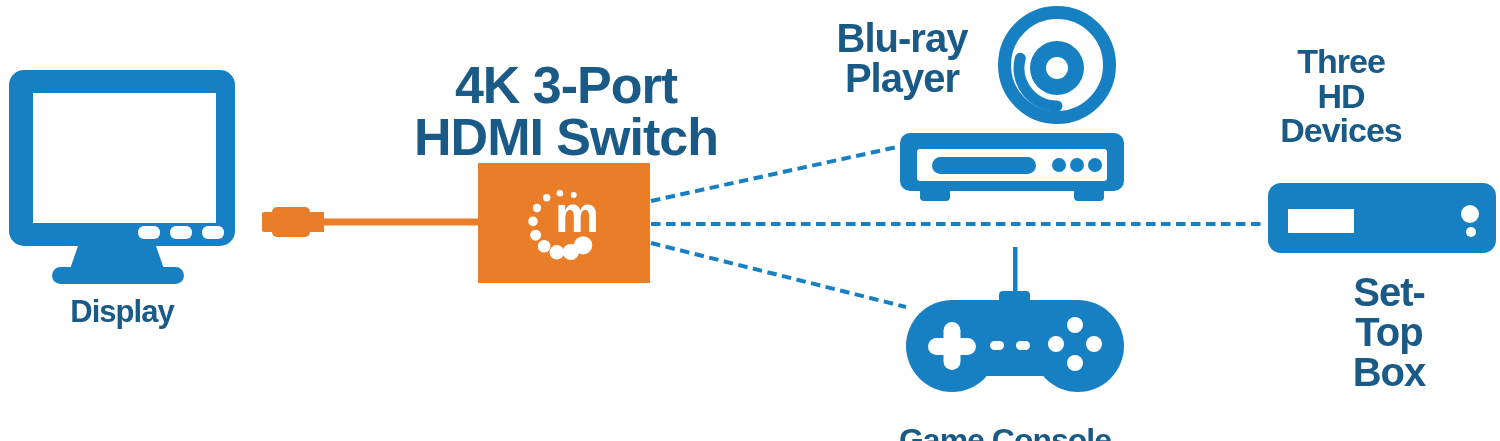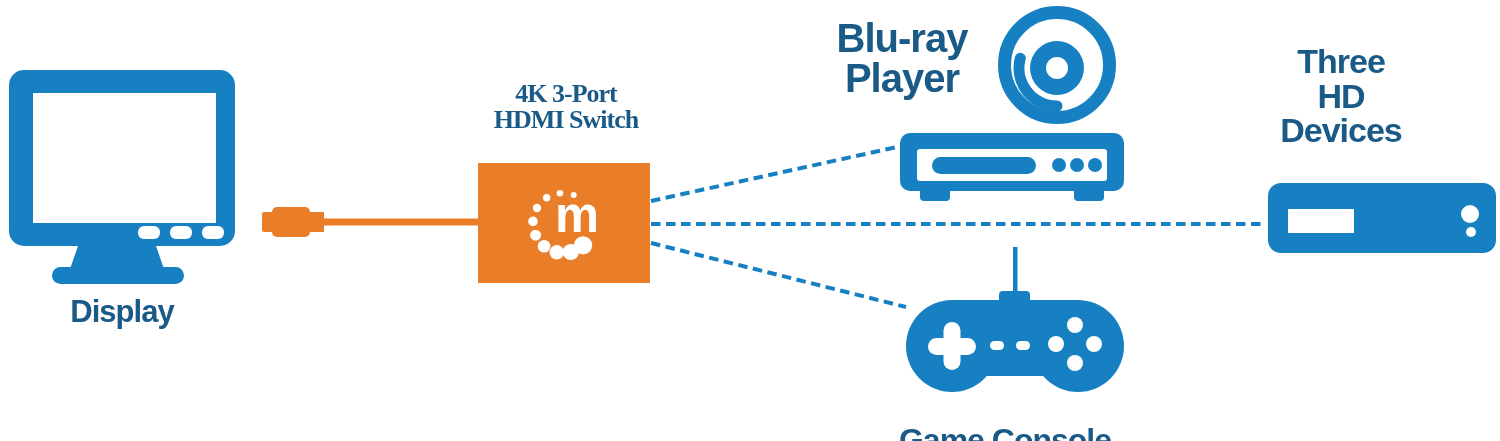--- a/index.html
+++ b/index.html
@@ -15,21 +15,21 @@
     position: absolute;
     transform: translateX(-50%);
     color: var(--text-navy, #1A5A87);
     font-weight: bold;
     text-align: center;
     white-space: pre-line;
     letter-spacing: -1px;
     line-height: 1.0;
   }
   .lbl-display   { left: 122px;  top: 296px; font-size: 31px; }
-  .lbl-switch    { left: 566px;  top: 81px;  font-size: 26px; font-family: Liberation Serif, serif; }
+  .lbl-switch    { left: 566px;  top: 59px;  font-size: 52px; }
   .lbl-bluray    { left: 902px;  top: 18px;  font-size: 40px; }
   .lbl-heading   { left: 1341px; top: 44px;  font-size: 34px; line-height: 1.02; }
   .lbl-settop    { left: 1389px; top: 272px; font-size: 40px; }
   .lbl-game      { left: 1005px; top: 424px; font-size: 32px; }
   .abs { position: absolute; }
   .f-blue   { fill: var(--icon-blue, #1780C2); }
   .f-white  { fill: var(--background, #ffffff); }
   .f-orange { fill: var(--orange, #EA7D28); }
   .s-blue   { stroke: var(--icon-blue, #1780C2); fill: none; }
   .switch-box {
@@ -122,20 +122,21 @@
 
   <div class="lbl lbl-heading">Three
 HD Devices</div>
 
   <svg class="abs" style="left:1267px; top:182px;" width="230" height="72" viewBox="0 0 230 72">
     <rect class="f-blue" x="1" y="1" width="228" height="70" rx="13"></rect>
     <rect class="f-white" x="21" y="27" width="66" height="24"></rect>
     <circle class="f-white" cx="203" cy="32" r="9"></circle>
     <circle class="f-white" cx="204" cy="50" r="5"></circle>
   </svg>
+  <div class="lbl lbl-settop">Set-Top Box</div>
 
   <svg class="abs" style="left:900px; top:245px;" width="232" height="152" viewBox="0 0 232 152">
     <rect class="f-blue" x="113" y="2" width="4.5" height="50"></rect>
     <rect class="f-blue" x="99" y="46" width="31" height="13" rx="4"></rect>
     <circle class="f-blue" cx="52" cy="101" r="46"></circle>
     <circle class="f-blue" cx="178" cy="101" r="46"></circle>
     <rect class="f-blue" x="52" y="55" width="126" height="76"></rect>
     <rect class="f-white" x="28" y="93" width="48" height="17" rx="8.5"></rect>
     <rect class="f-white" x="43.5" y="77" width="17" height="48" rx="8.5"></rect>
     <rect class="f-white" x="90" y="96" width="14" height="9" rx="4.5"></rect>

